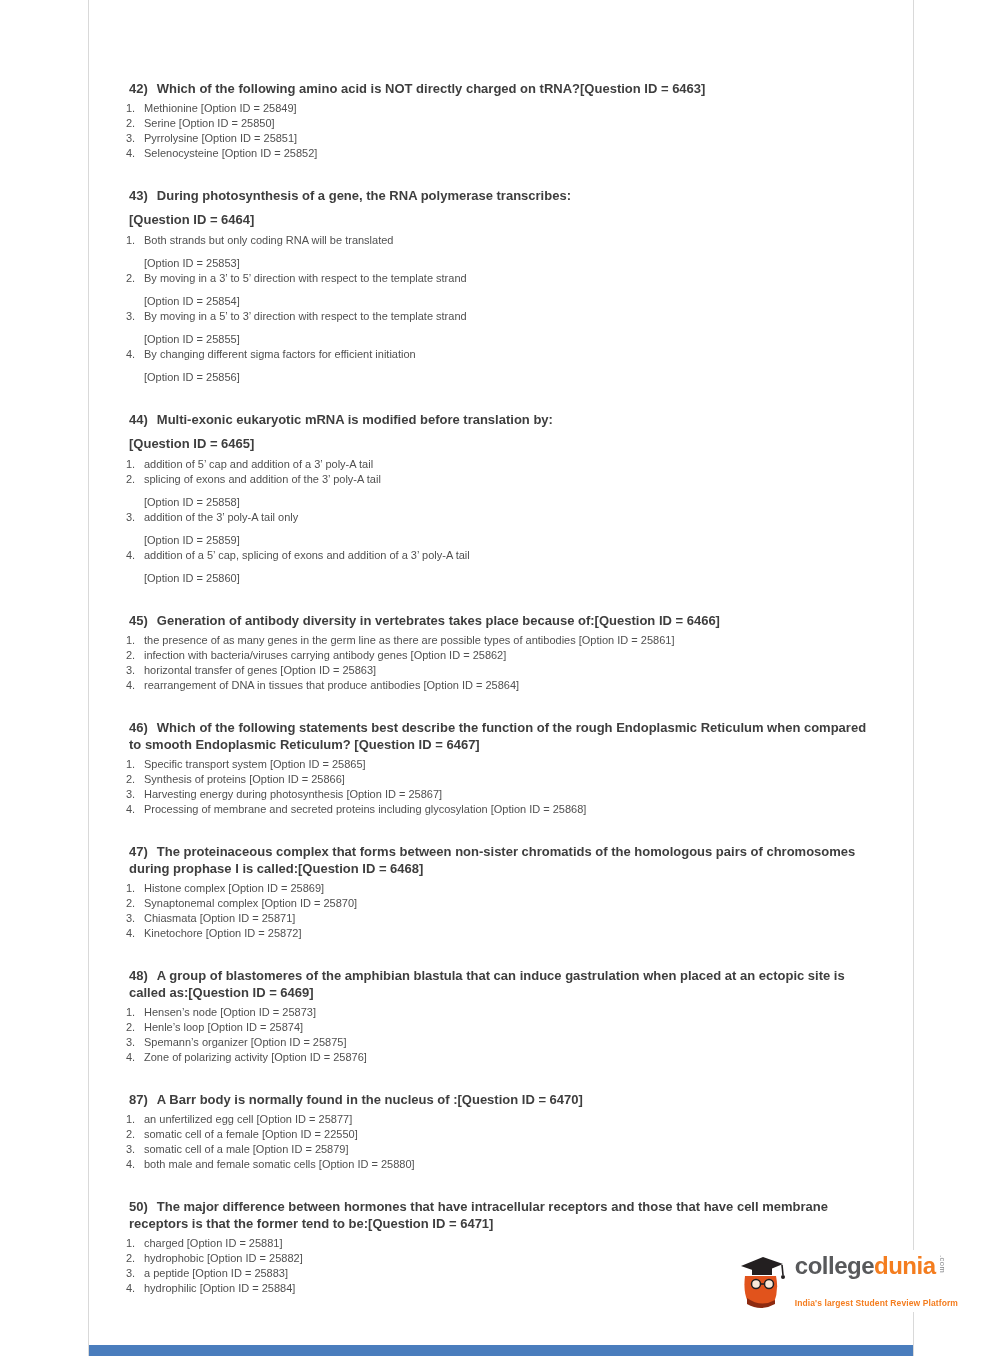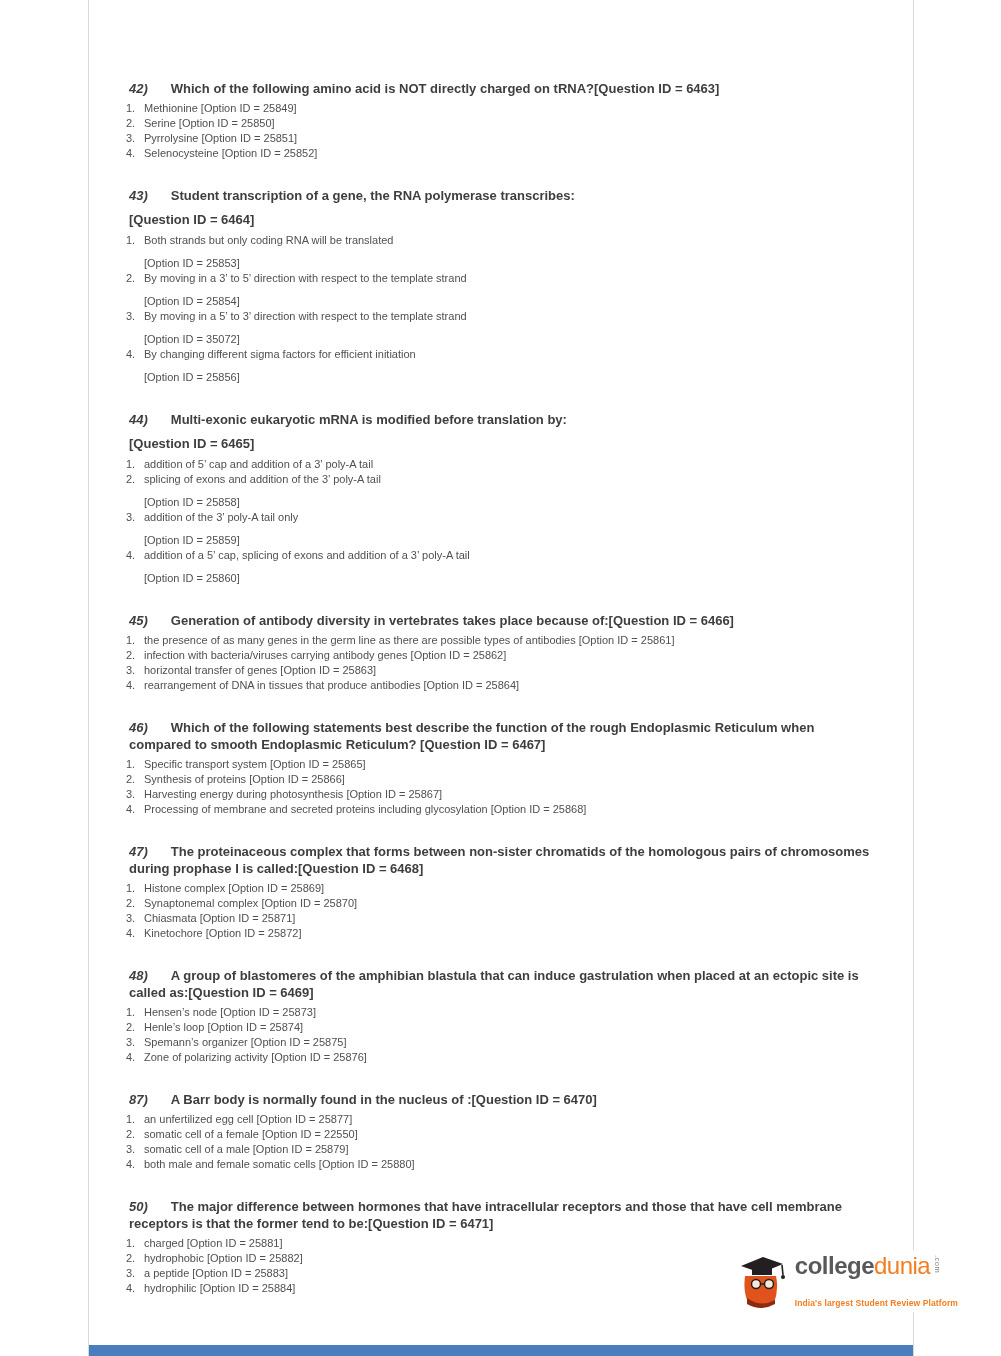--- a/index.html
+++ b/index.html
@@ -15,21 +15,21 @@
     border-left:1px solid #d9d9d9; border-right:1px solid #d9d9d9;
     overflow:hidden;
   }
   .content { padding:80px 42px 0 37px; }
 
   .q { margin-bottom:26px; }
   .q-title {
     font-size:13px; font-weight:bold; color:#3e3e3e; line-height:17px;
     padding-left:3px;
   }
-  .q-num { padding-right:23px;font-style:italic; }
+  .q-num { padding-right:9px; }
   .q-qid {
     font-size:13px; font-weight:bold; color:#3e3e3e; margin-top:8px;
     padding-left:3px;
   }
   .opts { margin-top:4px; }
   .opts.split { margin-top:6px; }
   .opt {
     position:relative; padding-left:18px;
     font-size:11px; color:#505050; line-height:15px;
   }
@@ -43,21 +43,21 @@
 
   .brand {
     position:absolute; right:41px; bottom:44px; z-index:5;
     display:flex; align-items:flex-start; gap:10px;
     background:#ffffff; padding:4px 2px 4px 6px;
   }
   .brand-icon { display:block; }
   .brand-text { display:flex; flex-direction:column; }
   .wordmark { display:flex; align-items:flex-start; line-height:1; }
   .wm-college { font-size:24px; font-weight:bold; color:#58595b; letter-spacing:-0.5px; }
-  .wm-dunia   { font-size:24px; font-weight:normal; color:#f47d1f; letter-spacing:-0.5px; }
+  .wm-dunia   { font-size:24px; font-weight:bold; color:#f47d1f; letter-spacing:-0.5px; }
   .wm-com {
     writing-mode:vertical-rl; text-orientation:mixed;
     font-size:7.5px; color:#808285; margin-left:3px; margin-top:1px; letter-spacing:0.5px;
   }
   .tagline {
     font-size:8.5px; font-weight:bold; color:#f47d1f; margin-top:20px; letter-spacing:0.1px;
   }
 </style>
 </head>
 <body>
@@ -67,26 +67,26 @@
       <div class="q">
         <div class="q-title"><span class="q-num">42)</span><span>Which of the following amino acid is NOT directly charged on tRNA?[Question ID = 6463]</span></div>
         <div class="opts">
           <div class="opt"><span class="opt-num">1.</span><span class="opt-text">Methionine [Option ID = 25849]</span></div>
           <div class="opt"><span class="opt-num">2.</span><span class="opt-text">Serine [Option ID = 25850]</span></div>
           <div class="opt"><span class="opt-num">3.</span><span class="opt-text">Pyrrolysine [Option ID = 25851]</span></div>
           <div class="opt"><span class="opt-num">4.</span><span class="opt-text">Selenocysteine [Option ID = 25852]</span></div>
         </div>
       </div>
       <div class="q">
-        <div class="q-title"><span class="q-num">43)</span><span>Student transcription of a gene, the RNA polymerase transcribes:</span></div>
+        <div class="q-title"><span class="q-num">43)</span><span>During photosynthesis of a gene, the RNA polymerase transcribes:</span></div>
         <div class="q-qid">[Question ID = 6464]</div>
         <div class="opts split">
           <div class="opt"><span class="opt-num">1.</span><span class="opt-text">Both strands but only coding RNA will be translated</span><div class="opt-id">[Option ID = 25853]</div></div>
           <div class="opt"><span class="opt-num">2.</span><span class="opt-text">By moving in a 3’ to 5’ direction with respect to the template strand</span><div class="opt-id">[Option ID = 25854]</div></div>
-          <div class="opt"><span class="opt-num">3.</span><span class="opt-text">By moving in a 5’ to 3’ direction with respect to the template strand</span><div class="opt-id">[Option ID = 35072]</div></div>
+          <div class="opt"><span class="opt-num">3.</span><span class="opt-text">By moving in a 5’ to 3’ direction with respect to the template strand</span><div class="opt-id">[Option ID = 25855]</div></div>
           <div class="opt"><span class="opt-num">4.</span><span class="opt-text">By changing different sigma factors for efficient initiation</span><div class="opt-id">[Option ID = 25856]</div></div>
         </div>
       </div>
       <div class="q">
         <div class="q-title"><span class="q-num">44)</span><span>Multi-exonic eukaryotic mRNA is modified before translation by:</span></div>
         <div class="q-qid">[Question ID = 6465]</div>
         <div class="opts split">
           <div class="opt"><span class="opt-num">1.</span><span class="opt-text">addition of 5’ cap and addition of a 3’ poly-A tail</span></div>
           <div class="opt"><span class="opt-num">2.</span><span class="opt-text">splicing of exons and addition of the 3’ poly-A tail</span><div class="opt-id">[Option ID = 25858]</div></div>
           <div class="opt"><span class="opt-num">3.</span><span class="opt-text">addition of the 3’ poly-A tail only</span><div class="opt-id">[Option ID = 25859]</div></div>

